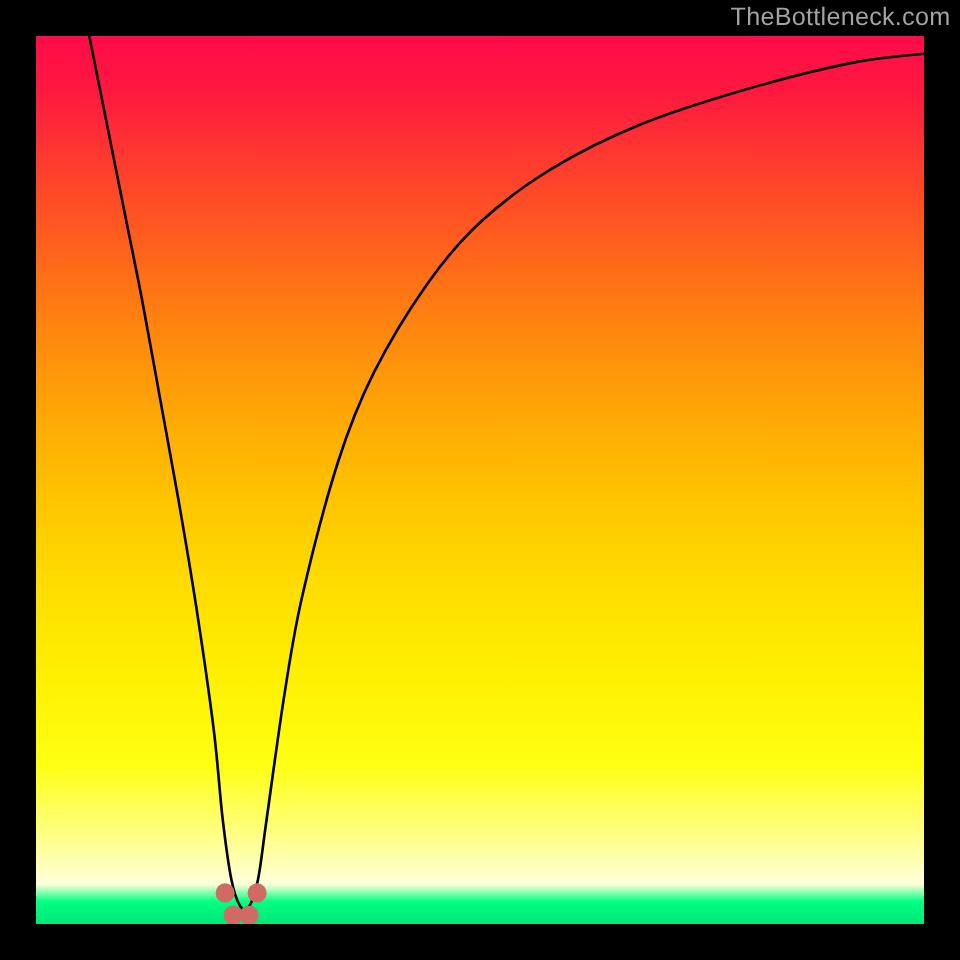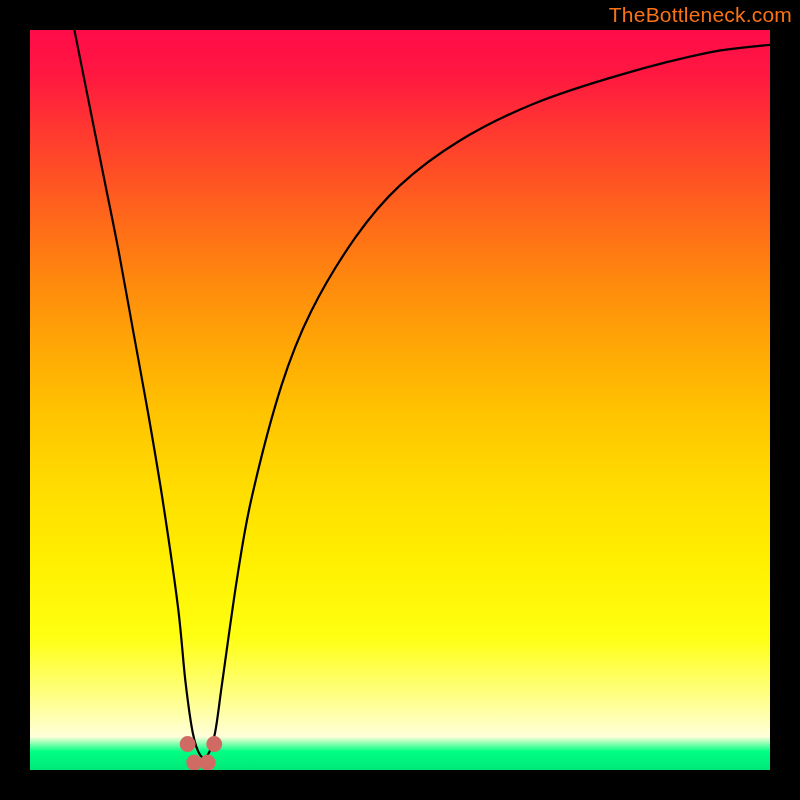--- a/index.html
+++ b/index.html
@@ -64,21 +64,21 @@
     fill: #cf6b63;
   }
   .attribution {
     position: absolute;
     top: 0;
     right: 8px;
     height: 30px;
     line-height: 30px;
     font-family: Arial, Helvetica, sans-serif;
     font-size: 21px;
-    color: #f97316;
+    color: #a3a3a3;
     letter-spacing: 0.2px;
     user-select: none;
   }
 </style>
 </head>
 <body>
 
 <div class="frame">
   <div class="attribution">TheBottleneck.com</div>
 

